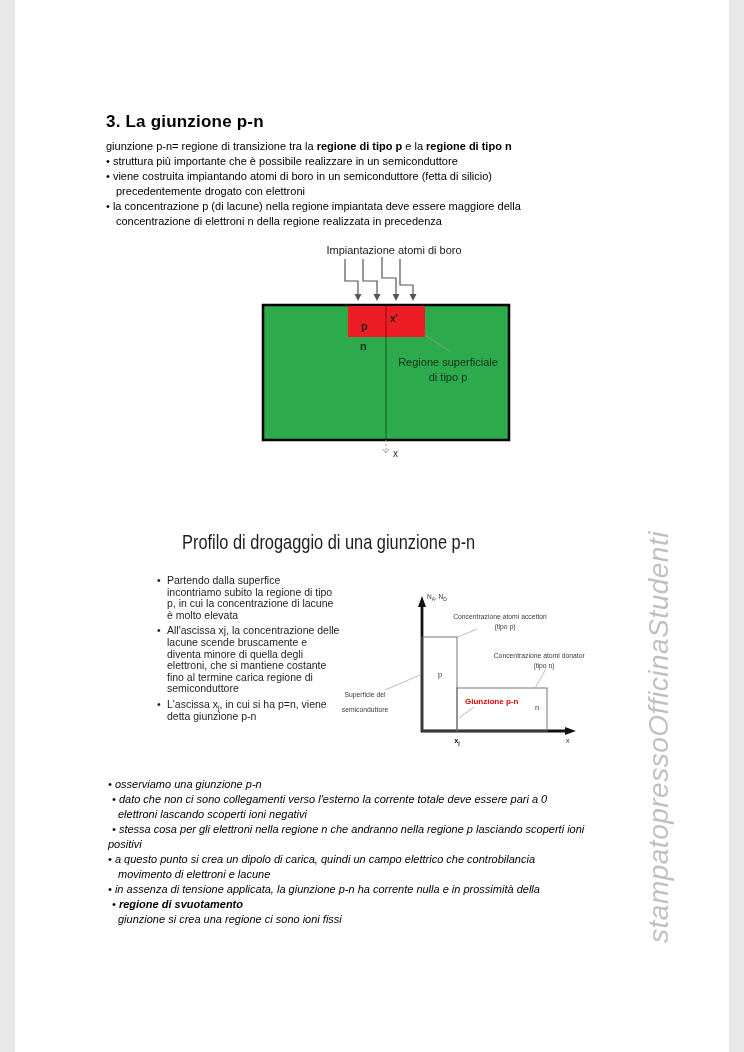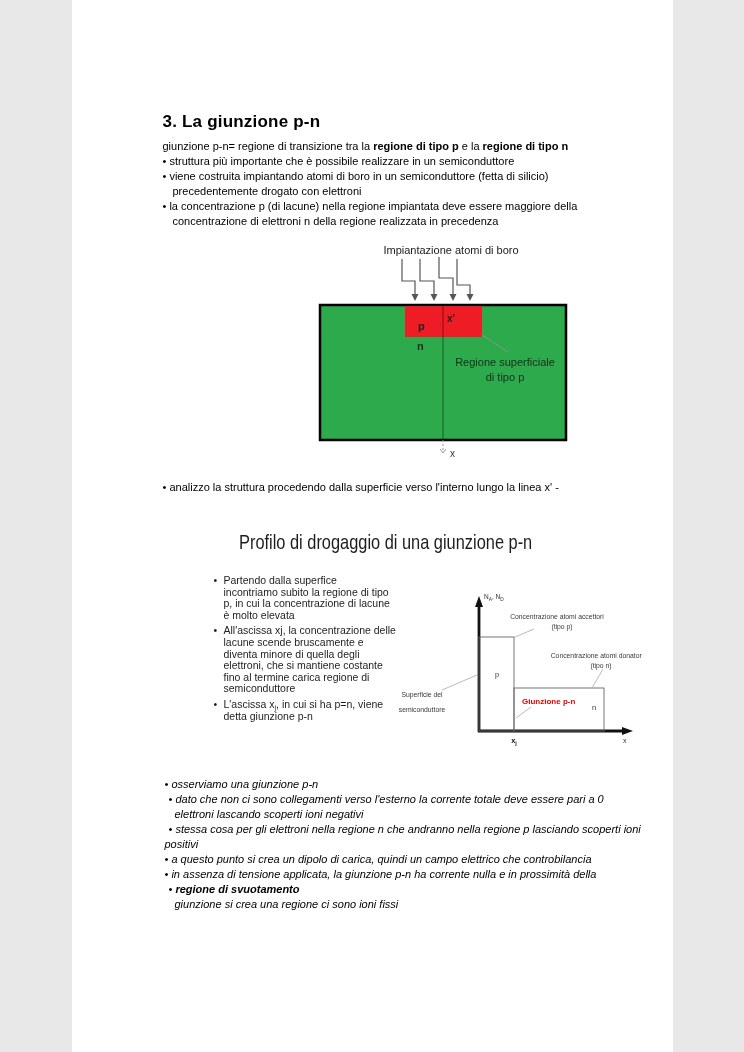--- a/index.html
+++ b/index.html
@@ -1,17 +1,17 @@
 <!DOCTYPE html>
 <html><head>
 <meta charset="utf-8">
 <style>
   html,body{margin:0;padding:0;background:#e8e8e8;}
   .page{
-    position:relative;width:601px;height:1052px;background:#ffffff;
+    position:relative;width:714px;height:1052px;background:#ffffff;
     font-family:"Liberation Sans",sans-serif;color:#000;overflow:hidden;margin:0 auto;
   }
   .abs{position:absolute;}
   .doc-title{font-size:17px;font-weight:bold;letter-spacing:0.2px;}
   .body-line{font-size:11px;line-height:15px;white-space:nowrap;}
   .cont{padding-left:10px;}
   .sp{padding-left:4px;}
   .bold{font-weight:bold;}
   .slide-title{
     font-size:21px;color:#1d1d1d;white-space:nowrap;
@@ -72,21 +72,20 @@
 
     <text x="116" y="90" font-size="11" font-weight="bold" fill="#26221f">p</text>
     <text x="145" y="82" font-size="10" font-weight="bold" fill="#26221f">x'</text>
     <text x="115" y="110" font-size="11" font-weight="bold" fill="#1e2b20">n</text>
 
     <line x1="180" y1="95" x2="206" y2="112" stroke="#7f9c86" stroke-width="1"></line>
     <text x="203" y="126" font-size="11" fill="#182e1e" text-anchor="middle">Regione superficiale</text>
     <text x="203" y="141" font-size="11" fill="#182e1e" text-anchor="middle">di tipo p</text>
   </svg>
 
-  <div class="abs body-line" style="left:91px;top:480px;">• analizzo la struttura procedendo dalla superficie verso l'interno lungo la linea x' -</div>
 
   <div class="abs slide-title" style="left:167px;top:530px;">Profilo di drogaggio di una giunzione p-n</div>
 
   <div class="abs slide-bullets" style="left:141px;top:575px;">
     <div class="sbullet">
       <span class="dot">•</span>
       <div class="sline">Partendo dalla superfice</div>
       <div class="sline">incontriamo subito la regione di tipo</div>
       <div class="sline">p, in cui la concentrazione di lacune</div>
       <div class="sline">è molto elevata</div>
@@ -143,20 +142,21 @@
     <text x="231" y="158" font-size="7" fill="#333">x</text>
   </svg>
 
   <div class="abs" style="left:93px;top:777px;font-style:italic;">
     <div class="body-line">• osserviamo una giunzione p-n</div>
     <div class="body-line sp">• dato che non ci sono collegamenti verso l'esterno la corrente totale deve essere pari a 0</div>
     <div class="body-line cont">elettroni lascando scoperti ioni negativi</div>
     <div class="body-line sp">• stessa cosa per gli elettroni nella regione n che andranno nella regione p lasciando scoperti ioni</div>
     <div class="body-line">positivi</div>
     <div class="body-line">• a questo punto si crea un dipolo di carica, quindi un campo elettrico che controbilancia</div>
+    <div class="body-line cont">movimento di elettroni e lacune</div>
     <div class="body-line">• in assenza di tensione applicata, la giunzione p-n ha corrente nulla e in prossimità della</div>
     <div class="body-line sp">
       <span>•</span>
       <span class="bold">regione di svuotamento</span>
     </div>
     <div class="body-line cont">giunzione si crea una regione ci sono ioni fissi</div>
   </div>
 
   <div class="abs watermark">stampatopressoOfficinaStudenti</div>
 

